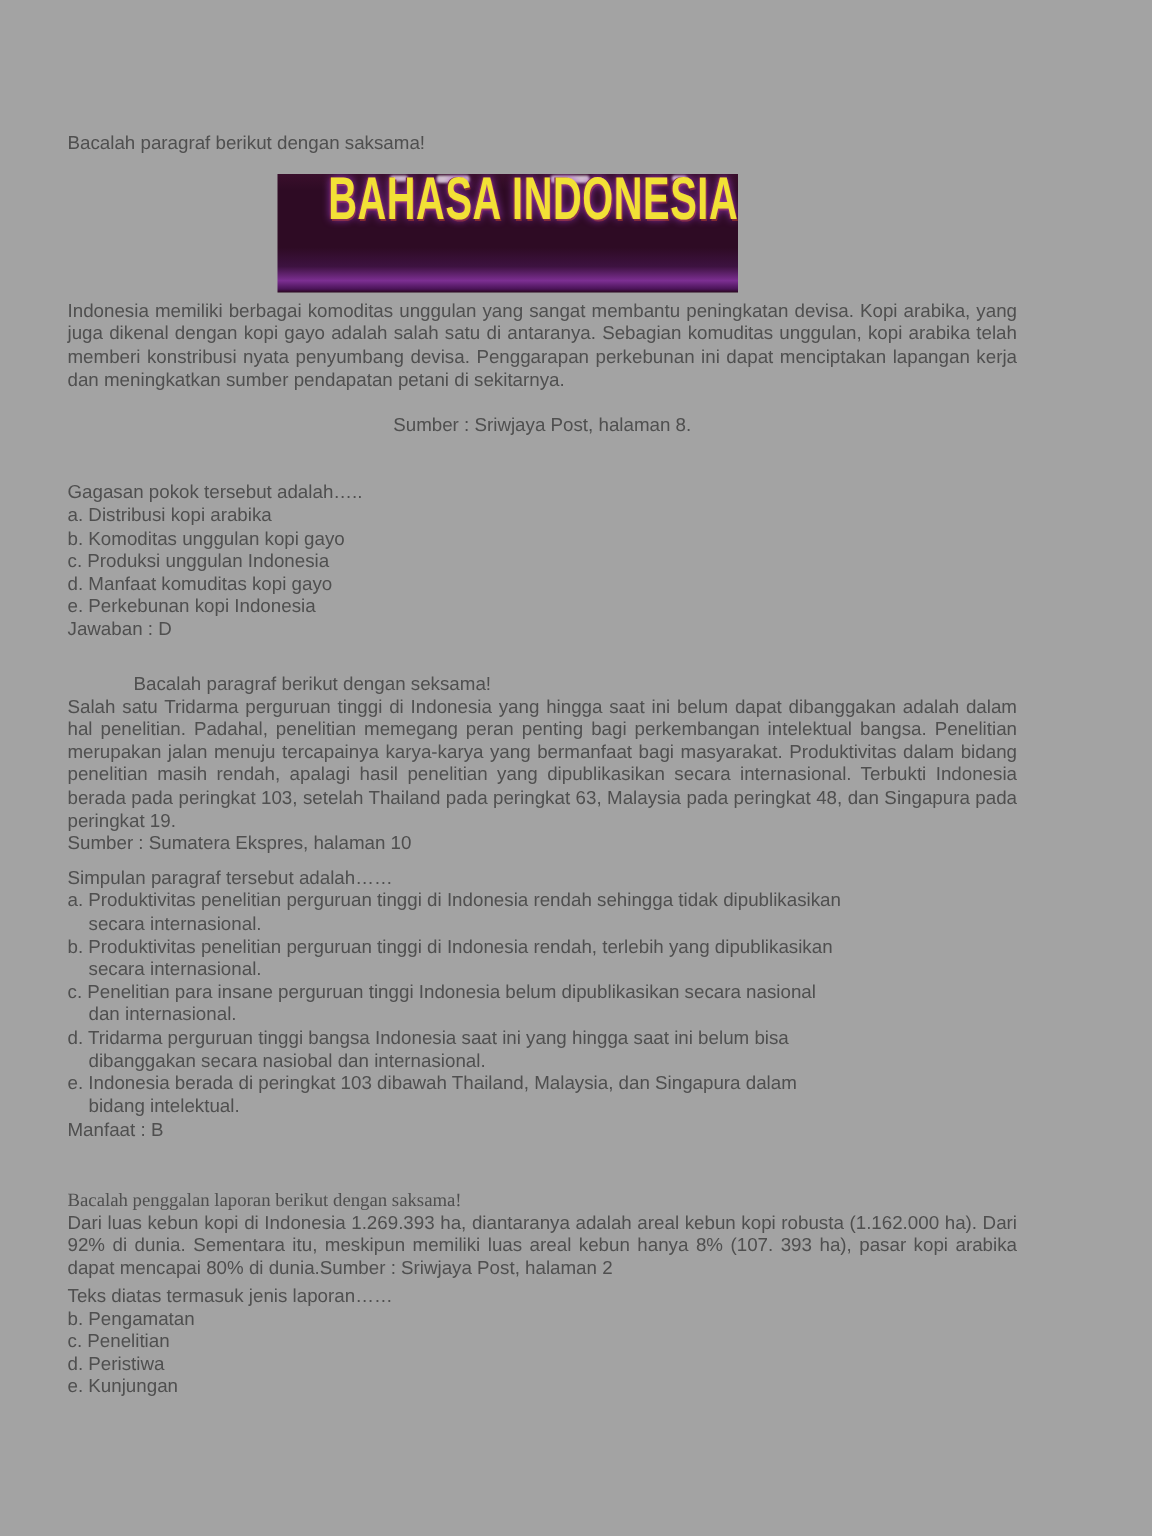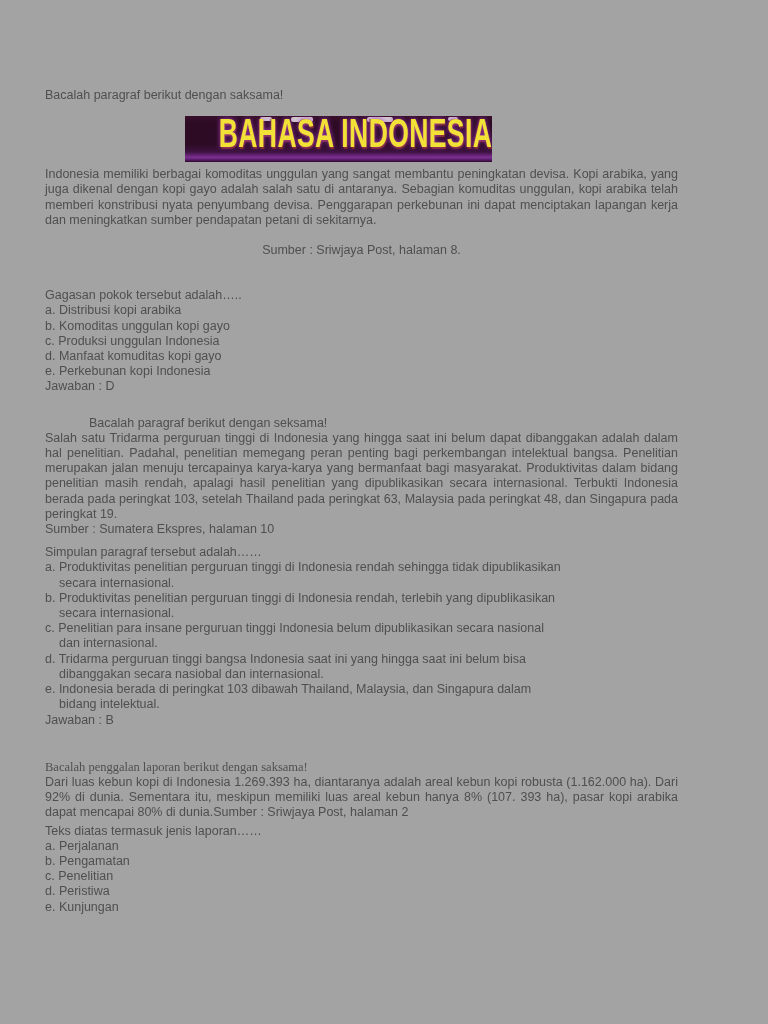--- a/index.html
+++ b/index.html
@@ -16,21 +16,21 @@
     line-height: 15.2px;
     color: #4f4f4f;
     background: #a3a3a3;
   }
   .line { white-space: nowrap; }
   .para { text-align: justify; }
   
   .banner {
     position: relative;
     width: 307px;
-    height: 46px;
+    height: 79px;
     margin: 13px 0 5px 140px;
     background: linear-gradient(180deg,
       #3a0f2c 0%,
       var(--banner-bg, #2e0b24) 14%,
       var(--banner-bg, #2e0b24) 62%,
       #3d1240 78%,
       var(--banner-band, #7c2f92) 90%,
       #4a1458 97%,
       #2a081e 100%);
     overflow: hidden;
@@ -122,28 +122,27 @@
       <div class="line opt-cont">dan internasional.</div>
     </div>
     <div>
       <div class="line">d. Tridarma perguruan tinggi bangsa Indonesia saat ini yang hingga saat ini belum bisa</div>
       <div class="line opt-cont">dibanggakan secara nasiobal dan internasional.</div>
     </div>
     <div>
       <div class="line">e. Indonesia berada di peringkat 103 dibawah Thailand, Malaysia, dan Singapura dalam</div>
       <div class="line opt-cont">bidang intelektual.</div>
     </div>
-    <div class="line">Jawaban : B</div>
+    <div class="line">Manfaat : B</div>
   </div>
 
   <p class="line instr-3">Bacalah penggalan laporan berikut dengan saksama!</p>
   <p class="para">Dari luas kebun kopi di Indonesia 1.269.393 ha, diantaranya adalah areal kebun kopi robusta (1.162.000 ha). Dari 92% di dunia. Sementara itu, meskipun memiliki luas areal kebun hanya 8% (107. 393 ha), pasar kopi arabika dapat mencapai 80% di dunia.Sumber : Sriwjaya Post, halaman 2</p>
 
   <div>
     <p class="line stem-q3">Teks diatas termasuk jenis laporan……</p>
-    <div class="line">a. Perjalanan</div>
     <div class="line">b. Pengamatan</div>
     <div class="line">c. Penelitian</div>
     <div class="line">d. Peristiwa</div>
     <div class="line">e. Kunjungan</div>
   </div>
 
 </div>
 
 </body></html>

